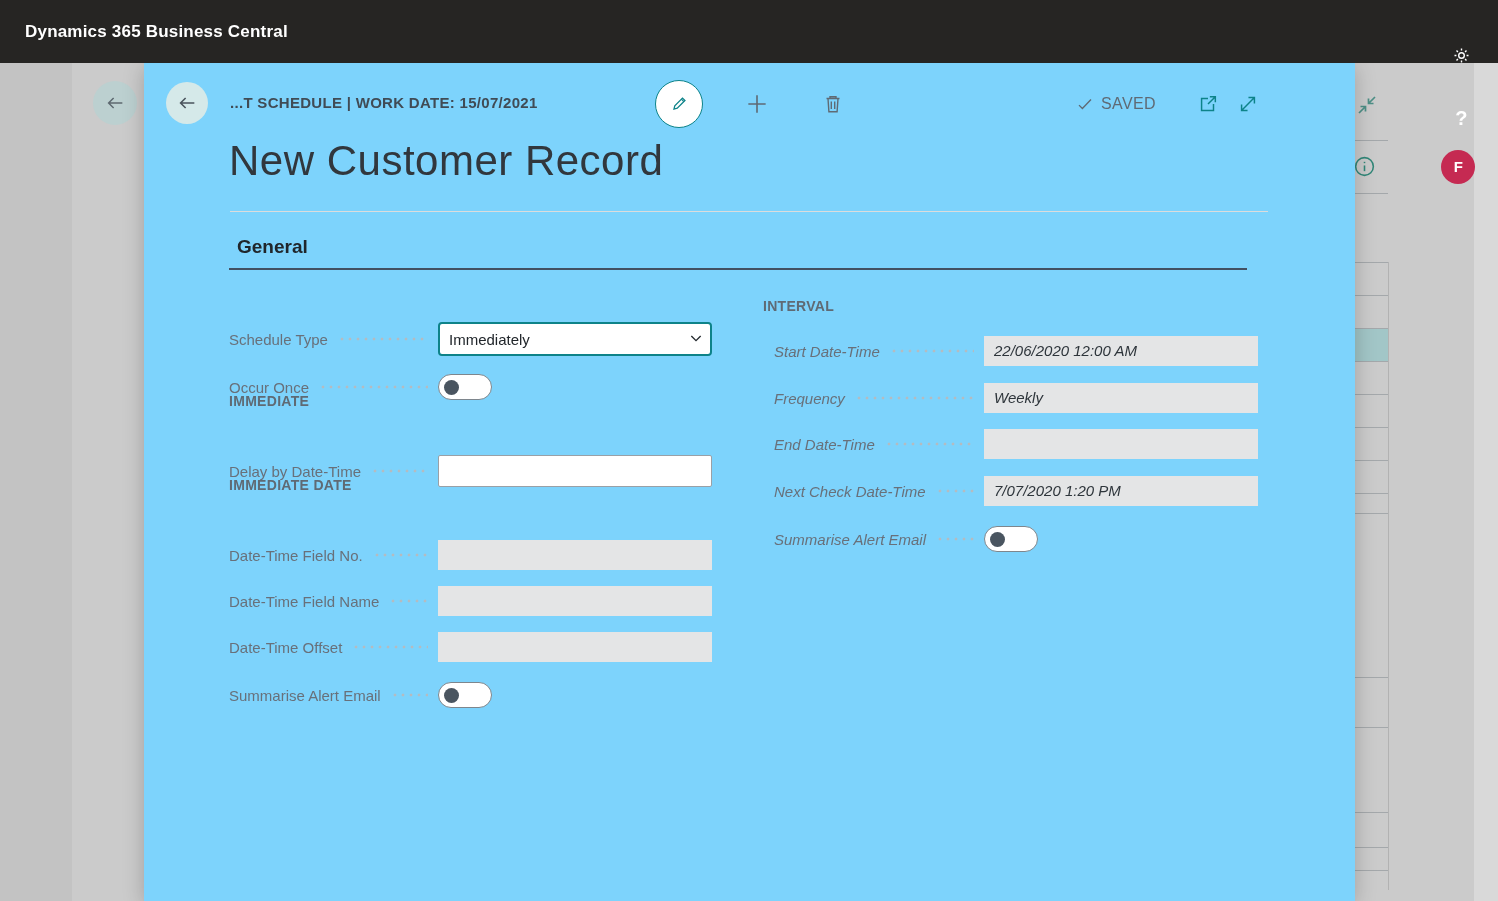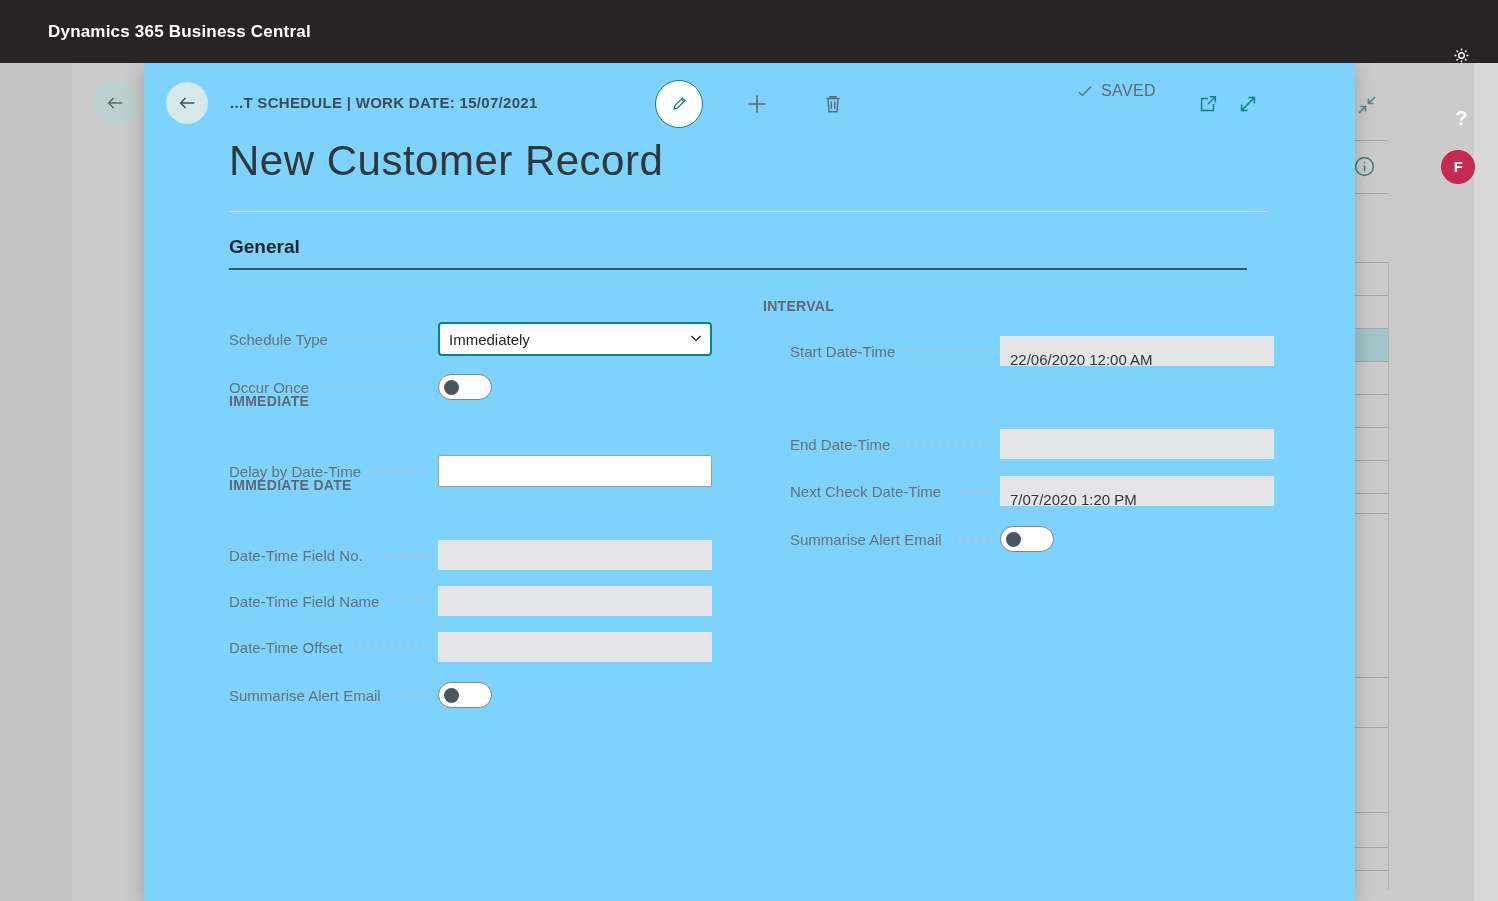--- a/index.html
+++ b/index.html
@@ -3,21 +3,21 @@
 <meta charset="utf-8">
 <style>
   * { margin:0; padding:0; box-sizing:border-box; }
   html,body { width:1498px; height:901px; overflow:hidden; background:#cbcbcb;
               font-family:"Liberation Sans", sans-serif; }
   .canvas { position:relative; width:1498px; height:901px; }
 
   
   .topbar { position:absolute; left:0; top:0; width:1498px; height:63px;
             background:#262523; color:#fff; display:flex; align-items:center; z-index:30; }
-  .app-title { margin-left:48px; font-size:17px; font-weight:700; letter-spacing:.2px; cursor:pointer; }
+  .app-title { margin-left:25px; font-size:17px; font-weight:700; letter-spacing:.2px; cursor:pointer; }
   .topbar-right { margin-left:auto; display:flex; align-items:center;flex-direction:column; }
   .env { font-size:16px; margin-right:10px; cursor:pointer; }
   .tb-icon { width:63px; height:63px; display:flex; align-items:center; justify-content:center;
              background:none; border:none; color:#fff; cursor:pointer; }
   .tb-icon svg { display:block; }
   .help-q { font-size:20px; font-weight:700; }
   .avatar { width:34px; height:34px; border-radius:50%; background:#c52a52; color:#fff;
             display:flex; align-items:center; justify-content:center; font-size:15px; font-weight:700;
             margin:0 14px 0 8px; cursor:pointer; }
 
@@ -44,54 +44,54 @@
               border:none; background:#d5e9e9; color:#49535c; display:flex; align-items:center;
               justify-content:center; cursor:pointer; }
   .caption { position:absolute; left:86px; top:31px; font-size:15px; font-weight:600;
              color:#404b55; letter-spacing:.3px; }
 
   .edit-btn { position:absolute; left:511px; top:17px; width:48px; height:48px; border-radius:50%;
               background:#fff; border:1.6px solid #0d8389; color:#0d8389; display:flex;
               align-items:center; justify-content:center; cursor:pointer; }
   .bar-icon { position:absolute; top:27px; width:28px; height:28px; background:none; border:none;
               color:#5f6a74; display:flex; align-items:center; justify-content:center; cursor:pointer; }
-  .saved { position:absolute; left:932px; top:19px; display:flex; align-items:center; gap:7px;
+  .saved { position:absolute; left:932px; top:32px; display:flex; align-items:center; gap:7px;
            color:#5f6a74; font-size:16px; letter-spacing:.4px; }
   .teal-ic { color:#0d8389; }
 
   .page-title { position:absolute; left:85px; top:74px; font-size:42px; font-weight:300;
                 color:#31373d; letter-spacing:.5px; }
   .title-divider { position:absolute; left:86px; top:148px; width:1038px; height:1px; background:#dcdcdc; }
 
-  .section-head { position:absolute; left:85px; top:173px; font-size:19px; font-weight:700;
+  .section-head { position:absolute; left:93px; top:173px; font-size:19px; font-weight:700;
                   color:#20262b; cursor:pointer; }
   .section-underline { position:absolute; left:85px; top:205px; width:1018px; height:2px; background:#425062; }
 
   
   .row { position:absolute; display:flex; align-items:center; }
   .row.left  { left:85px;  width:483px;margin-top:25px; }
-  .row.right { left:646px; width:484px; }
+  .row.right { left:630px; width:484px;font-style:italic; }
   .flabel { flex:0 0 auto; font-size:15px; color:#68707a; white-space:nowrap; }
   .leader { flex:1 1 auto; height:4px; margin:0 10px;
             background-image:radial-gradient(circle, #b4bbc1 1.2px, transparent 1.7px);
             background-size:8px 4px; background-repeat:repeat-x; background-position:left center; }
   .sub-head { position:absolute; left:85px; font-size:14px; font-weight:700; color:#5f6a74;
               letter-spacing:.3px; }
   .sub-head.rcol { left:619px; }
 
   .select-wrap { position:relative; flex:0 0 274px; height:34px; }
   .select-wrap select { width:100%; height:100%; border:2px solid #0d8389; border-radius:4px;
                         background:#fff; font-family:inherit; font-size:15px; color:#21262b;
                         padding:0 28px 0 9px; appearance:none; -webkit-appearance:none; cursor:pointer; }
   .select-wrap .chev { position:absolute; right:8px; top:8px; pointer-events:none; color:#23292e; }
 
   .txt-input { flex:0 0 274px; height:32px; border:1px solid #9aa0a6; border-radius:2px;
                background:#fff; font-family:inherit; font-size:15px; color:#21262b; padding:0 9px; }
   .field-disabled { flex:0 0 274px; height:30px; background:#e4e5e6; border:none;
-                    font-size:15px; color:#2e353b; line-height:30px; padding:9px 10px;
+                    font-size:15px; color:#2e353b; line-height:30px; padding:0 10px;
                     overflow:hidden; white-space:nowrap; }
 
   .toggle { flex:0 0 54px; width:54px; height:26px; border:1.5px solid #7e868d; border-radius:14px;
             background:#fff; position:relative; cursor:pointer; }
   .toggle .knob { position:absolute; left:5px; top:4.5px; width:15px; height:15px; border-radius:50%;
                   background:#4a5560; }
 </style>
 </head>
 <body>
 
@@ -265,20 +265,25 @@
     </div>
 
     <div class="sub-head rcol" style="top:235px">INTERVAL</div>
 
     <div class="row right" style="top:273px; height:30px">
       <span class="flabel">Start Date-Time</span>
       <span class="leader"></span>
       <div class="field-disabled">22/06/2020 12:00 AM</div>
     </div>
 
+    <div class="row right" style="top:320px; height:30px">
+      <span class="flabel">Frequency</span>
+      <span class="leader"></span>
+      <div class="field-disabled">Weekly</div>
+    </div>
 
     <div class="row right" style="top:366px; height:30px">
       <span class="flabel">End Date-Time</span>
       <span class="leader"></span>
       <div class="field-disabled"></div>
     </div>
 
     <div class="row right" style="top:413px; height:30px">
       <span class="flabel">Next Check Date-Time</span>
       <span class="leader"></span>

